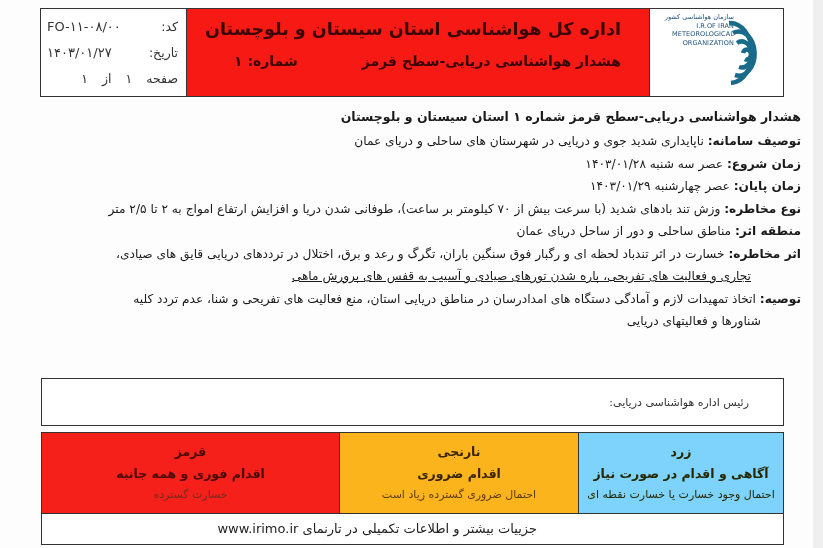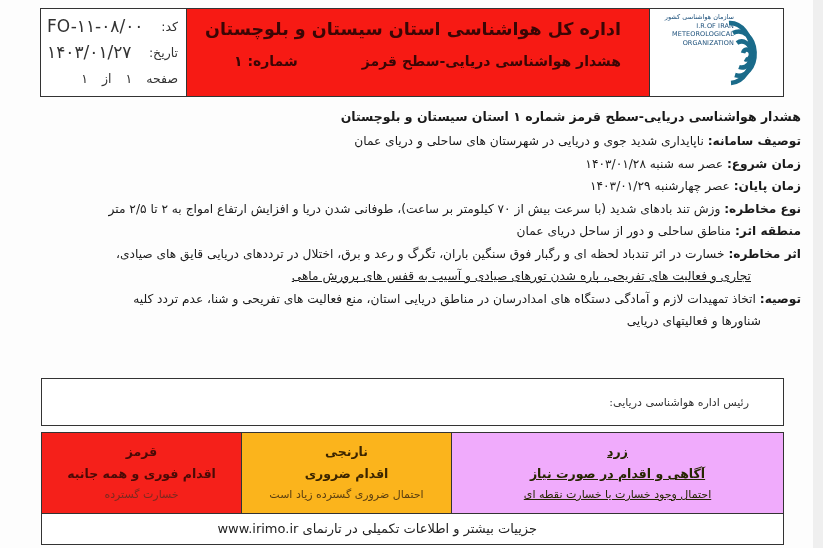--- a/index.html
+++ b/index.html
@@ -13,21 +13,21 @@
     
     .header {
       position: absolute; left: 40px; top: 8px; width: 744px; height: 89px;
       border: 1.5px solid #333; box-sizing: border-box; display: flex; direction: ltr;
     }
     .hdr-meta {
       width: 146px; background: #fff; border-right: 1.5px solid #333; box-sizing: border-box;
       direction: rtl; padding: 4px 8px 0 6px; font-size: 12.5px; color: #333;
     }
     .hdr-meta .row { display: flex; justify-content: space-between; align-items: center; height: 26px; }
-    .hdr-meta .val { direction: ltr; font-size: 17px; }
+    .hdr-meta .val { direction: ltr; font-size: 13px; }
     .hdr-meta .page { display: flex; gap: 14px; }
     .hdr-center {
       flex: 1; background: #f71a14; direction: rtl; text-align: right; padding: 10px 28px 0 0;
       box-sizing: border-box; color: #3a0605;
     }
     .hdr-title { font-size: 17.5px; font-weight: bold; }
     .hdr-sub { margin-top: 14px; font-size: 14px; font-weight: bold; display: flex; gap: 64px; }
     .hdr-logo {
       width: 134px; background: #fff; border-left: 1.5px solid #333; box-sizing: border-box;
       position: relative;
@@ -57,25 +57,25 @@
     
     .levels {
       position: absolute; left: 41px; top: 432px; width: 743px; height: 113px;
       border: 1.5px solid #333; box-sizing: border-box; display: flex; flex-direction: column;
     }
     .level-row { display: flex; height: 81px; direction: ltr; border-bottom: 1.5px solid #333; }
     .level { display: flex; flex-direction: column; align-items: center; justify-content: center; direction: rtl; text-align: center; box-sizing: border-box; }
     .level .name { font-weight: bold; font-size: 12.5px; height: 22px; line-height: 22px; }
     .level .act { font-weight: bold; font-size: 12.5px; height: 22px; line-height: 22px; }
     .level .desc { font-size: 11px; height: 20px; line-height: 20px; }
-    .lv-red { width: 200px; background: #f5201a; color: #4a0a06; border-right: 1.5px solid #333; }
+    .lv-red { width: 298px; background: #f5201a; color: #4a0a06; border-right: 1.5px solid #333; }
     .lv-red .desc { color: #7a2a20; }
-    .lv-orange { width: 210px; background: #fbb41c; color: #3a2400; border-right: 1.5px solid #333; }
+    .lv-orange { width: 239px; background: #fbb41c; color: #3a2400; border-right: 1.5px solid #333; }
     .lv-orange .desc { color: #5a3e10; }
-    .lv-yellow { flex: 1; background: #f0abfc; color: #262600; text-decoration: underline; }
+    .lv-yellow { flex: 1; background: #7dd3fc; color: #262600; }
     .link-row { flex: 1; background: #fff; direction: rtl; text-align: right; padding-right: 246px; font-size: 13px; line-height: 30px; color: #222; white-space: nowrap; }
   </style>
 </head>
 <body>
 
 <div class="right-strip"></div>
 
 <div class="header">
   <div class="hdr-meta">
     <div class="row">

